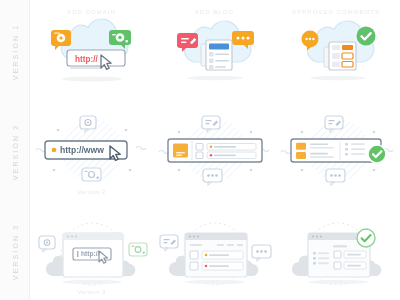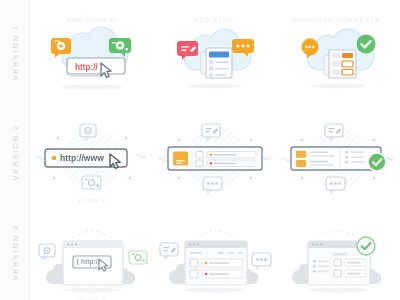--- a/index.html
+++ b/index.html
@@ -27,21 +27,21 @@
 
   
   #grid{
     position:absolute;left:30px;top:0;width:370px;height:300px;
   }
   .row{position:absolute;left:0;width:370px;}
   #row1{top:0;height:100px;}
   #row2{top:100px;height:100px;}
   #row3{top:200px;height:100px;}
 
-  .cell{position:absolute;top:8px;height:100%;width:123px;}
+  .cell{position:absolute;top:0;height:100%;width:123px;}
   .c1{left:0;}
   .c2{left:123px;}
   .c3{left:246px;}
 
   .col-title{
     position:absolute;top:9px;left:0;width:100%;text-align:center;
     font-size:6px;letter-spacing:1.05px;color:#e9eaed;font-weight:400;
     text-transform:uppercase;
   }
   .caption{

